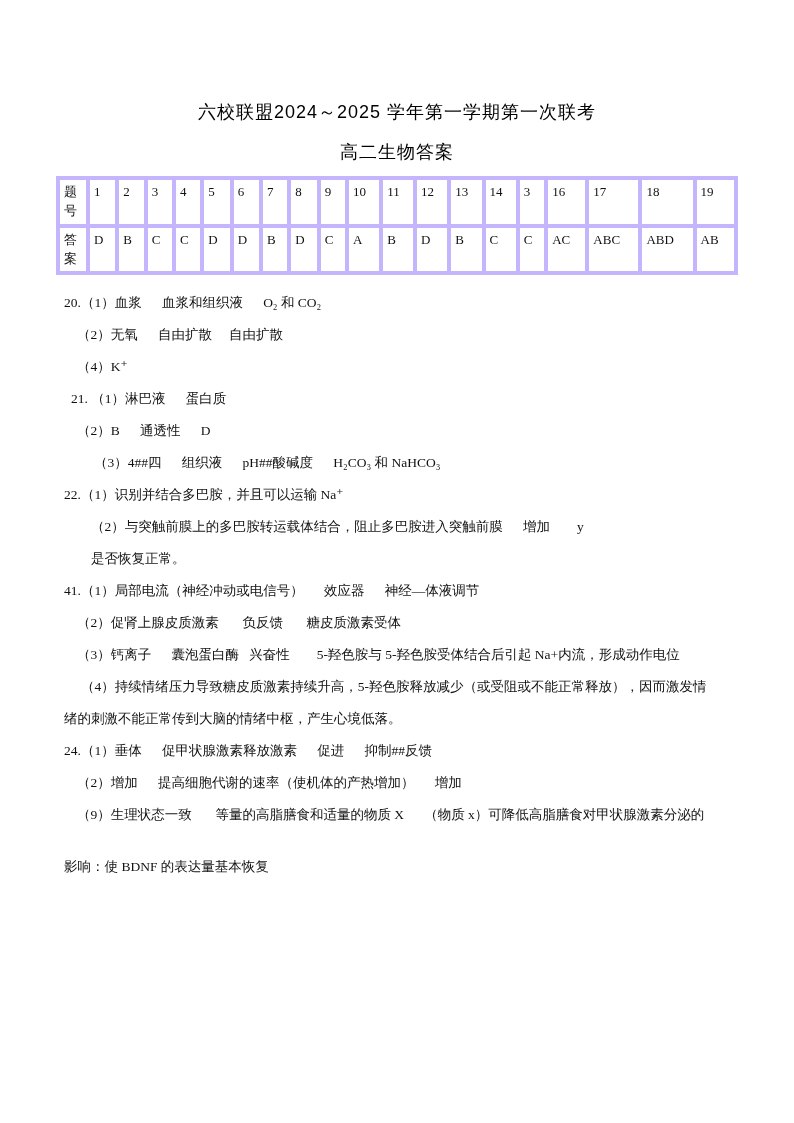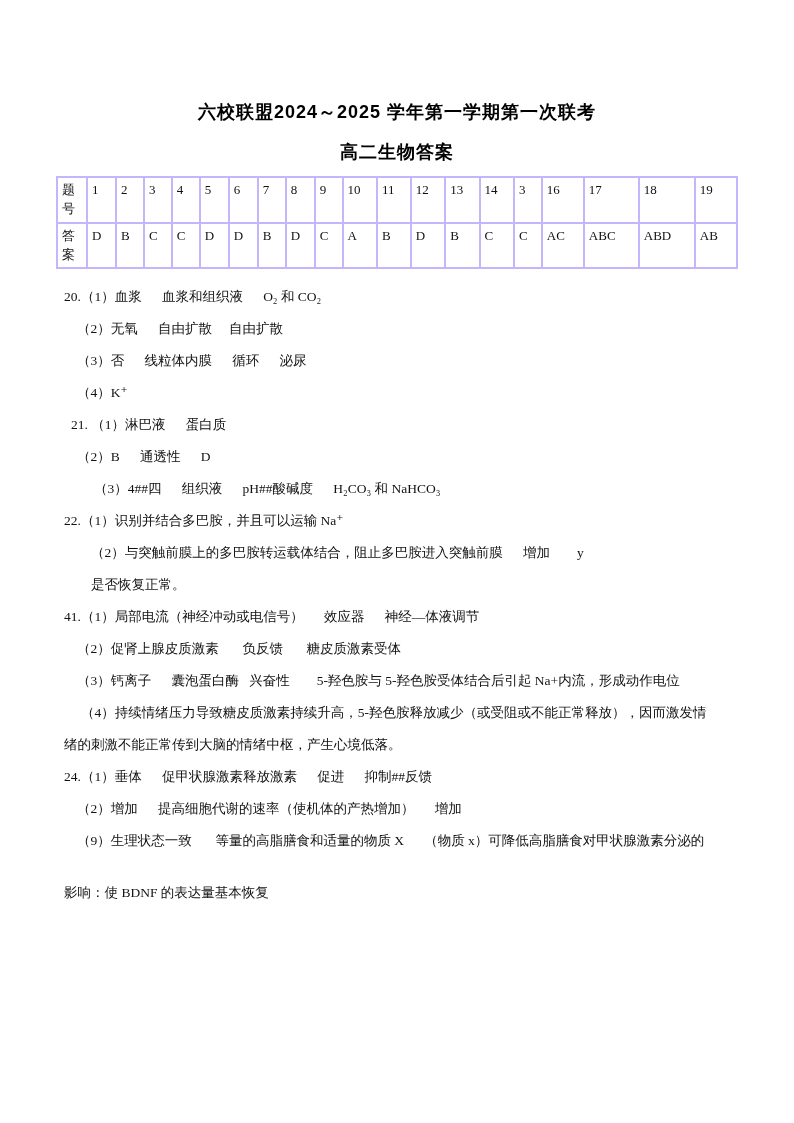--- a/index.html
+++ b/index.html
@@ -12,37 +12,37 @@
     font-family: "Liberation Serif", "DejaVu Serif", serif;
     overflow: hidden;
   }
   .page {
     width: 794px;
     height: 1123px;
     padding: 100px 56px 0 56px;
   }
   .title, .subtitle {
     text-align: center;
-    font-weight: 700;
+    font-weight: 400;
     font-size: 18px;
     letter-spacing: 1px;
     font-family: "Liberation Sans", "DejaVu Sans", sans-serif;
     color: #000000;
   }
   .title { margin-bottom: 16px; }
   .subtitle { margin-bottom: 12px; }
   table.answers {
     width: 100%;
     border-collapse: collapse;
     table-layout: auto;
     font-size: 13px;
     color: #111111;
   }
   table.answers td {
-    border: 2px solid #c4b5fd;
+    border: 4px solid #c4b5fd;
     padding: 3px 4px;
     vertical-align: top;
     text-align: left;
     line-height: 1.45;
   }
   td.label-cell {
     width: 30px;
     word-break: break-all;
     padding: 3px 8px;
   }
@@ -112,21 +112,20 @@
           <td>ABC</td>
           <td>ABD</td>
           <td>AB</td>
         </tr>
     </tbody>
   </table>
 
   <div class="body-text">
       <p class="line" style="padding-left: 8px;">20.（1）血浆      血浆和组织液      O₂ 和 CO₂</p>
       <p class="line" style="padding-left: 21px;">（2）无氧      自由扩散     自由扩散</p>
-      <p class="line" style="padding-left: 21px;">（3）否      线粒体内膜      循环      泌尿</p>
       <p class="line" style="padding-left: 21px;">（4）K⁺</p>
       <p class="line" style="padding-left: 15px;">21. （1）淋巴液      蛋白质</p>
       <p class="line" style="padding-left: 21px;">（2）B      通透性      D</p>
       <p class="line" style="padding-left: 38px;">（3）4##四      组织液      pH##酸碱度      H₂CO₃ 和 NaHCO₃</p>
       <p class="line" style="padding-left: 8px;">22.（1）识别并结合多巴胺，并且可以运输 Na⁺</p>
       <p class="line" style="padding-left: 35px;">（2）与突触前膜上的多巴胺转运载体结合，阻止多巴胺进入突触前膜      增加        y</p>
       <p class="line" style="padding-left: 35px;">是否恢复正常。</p>
       <p class="line" style="padding-left: 8px;">41.（1）局部电流（神经冲动或电信号）      效应器      神经—体液调节</p>
       <p class="line" style="padding-left: 21px;">（2）促肾上腺皮质激素       负反馈       糖皮质激素受体</p>
       <p class="line" style="padding-left: 21px;">（3）钙离子      囊泡蛋白酶   兴奋性        5-羟色胺与 5-羟色胺受体结合后引起 Na+内流，形成动作电位</p>

